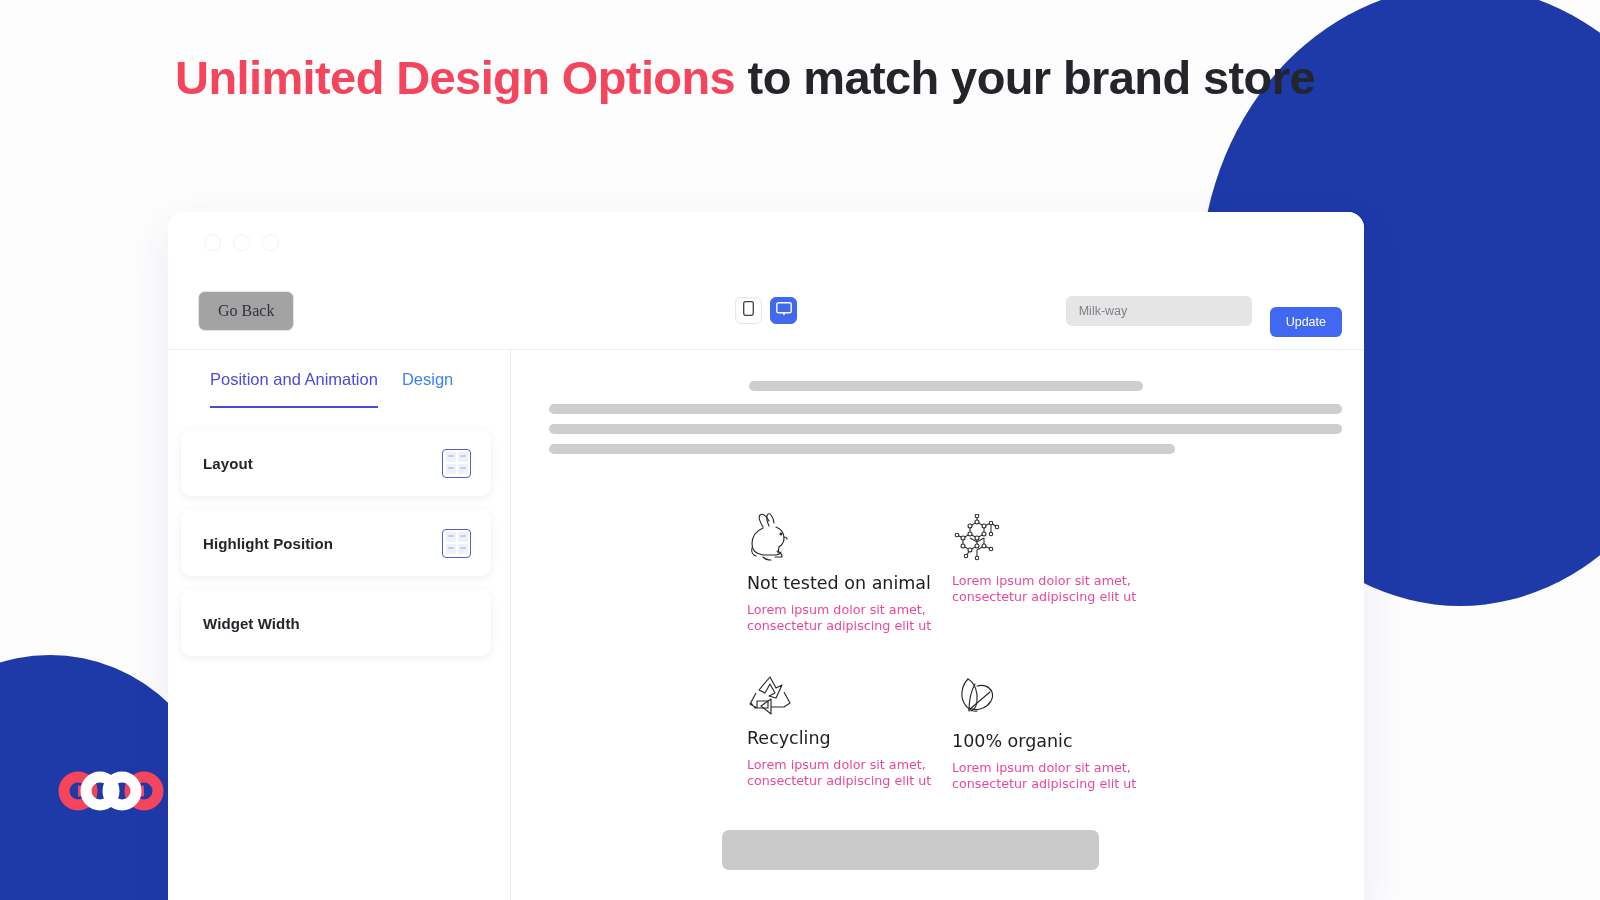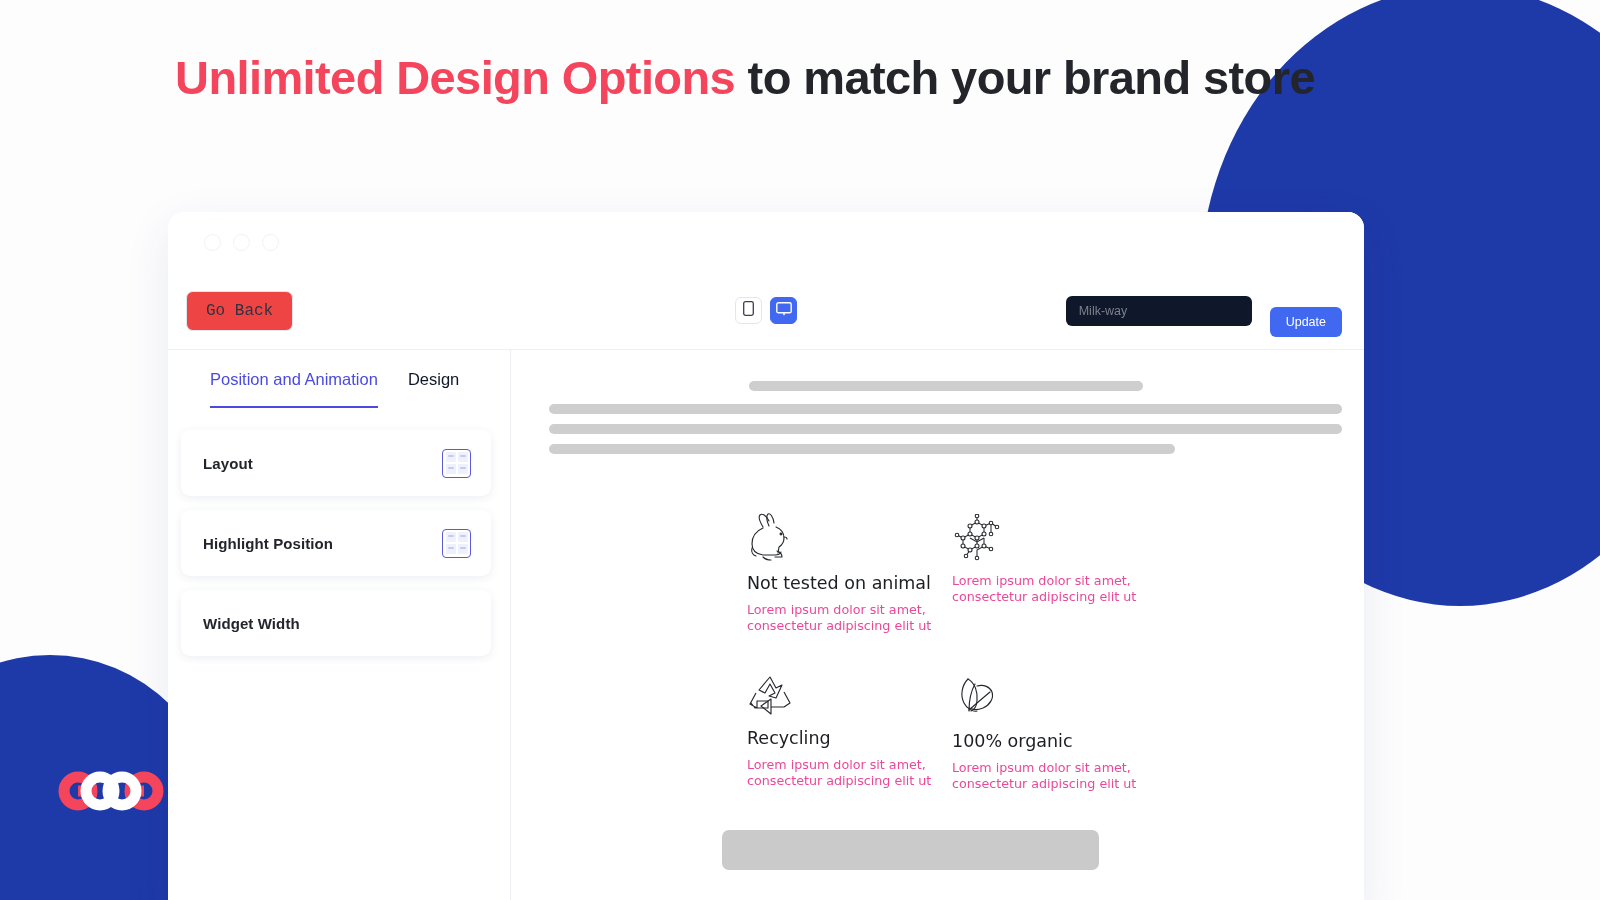--- a/index.html
+++ b/index.html
@@ -77,26 +77,27 @@
     height: 78px;
     display: flex; align-items: center;
     padding: 0 22px 0 18px;
     background: #fff;
     border-bottom: 1px solid #eceef2;
     position: relative;
   }
   #go-back {
     font-size: 16px;
     color: #2f3340;
-    background: #ef4444;
+    background: #a3a3a3;
     border: 1px solid #e2e5ea;
     border-radius: 7px;
     padding: 10px 19px;
     cursor: pointer;
-    font-family: Liberation Mono, monospace;
+    font-family: Liberation Serif, serif;
+    margin-left: 12px;
   }
   #device-toggle {
     position: absolute;
     left: 50%; transform: translateX(-50%);
     display: flex; gap: 8px;
   }
   .dev-btn {
     width: 27px; height: 27px;
     border-radius: 6px;
     display: flex; align-items: center; justify-content: center;
@@ -104,21 +105,21 @@
   }
   .dev-btn.off { background: #fff; border: 1px solid #e4e6eb; }
   .dev-btn.on  { background: #4068f0; border: 1px solid #4068f0; }
 
   #toolbar-right {
     margin-left: auto;
     display: flex; align-items: center; gap: 18px;
   }
   #name-input {
     width: 186px; height: 30px;
-    background: #0f172a;
+    background: #e5e5e5;
     border: none;
     border-radius: 6px;
     padding: 0 13px;
     font-size: 12.5px;
     color: #7d808a;
     font-family: "Liberation Sans", sans-serif;
   }
   #update-btn {
     background: #4068f0;
     color: #fff;
@@ -134,29 +135,29 @@
   #body-split { display: flex; height: 562px; }
 
   
   #sidebar {
     width: 343px;
     border-right: 1px solid #eceef2;
     background: #fff;
     display: flex; flex-direction: column;
   }
   #tabs {
-    display: flex; gap: 30px;
+    display: flex; gap: 24px;
     padding: 20px 0 0 42px;
     height: 58px;
   }
   .tab {
     font-size: 16.5px;
     padding-bottom: 11px;
     cursor: pointer;
-    color: #0f172a;
+    color: #3b82f6;
   }
   .tab.active {
     color: #4a4ae0;
     border-bottom: 2.6px solid #4a4ae0;
   }
   #option-cards {
     padding: 22px 19px 0 13px;
     display: flex; flex-direction: column; gap: 14px;
   }
   .opt-card {

